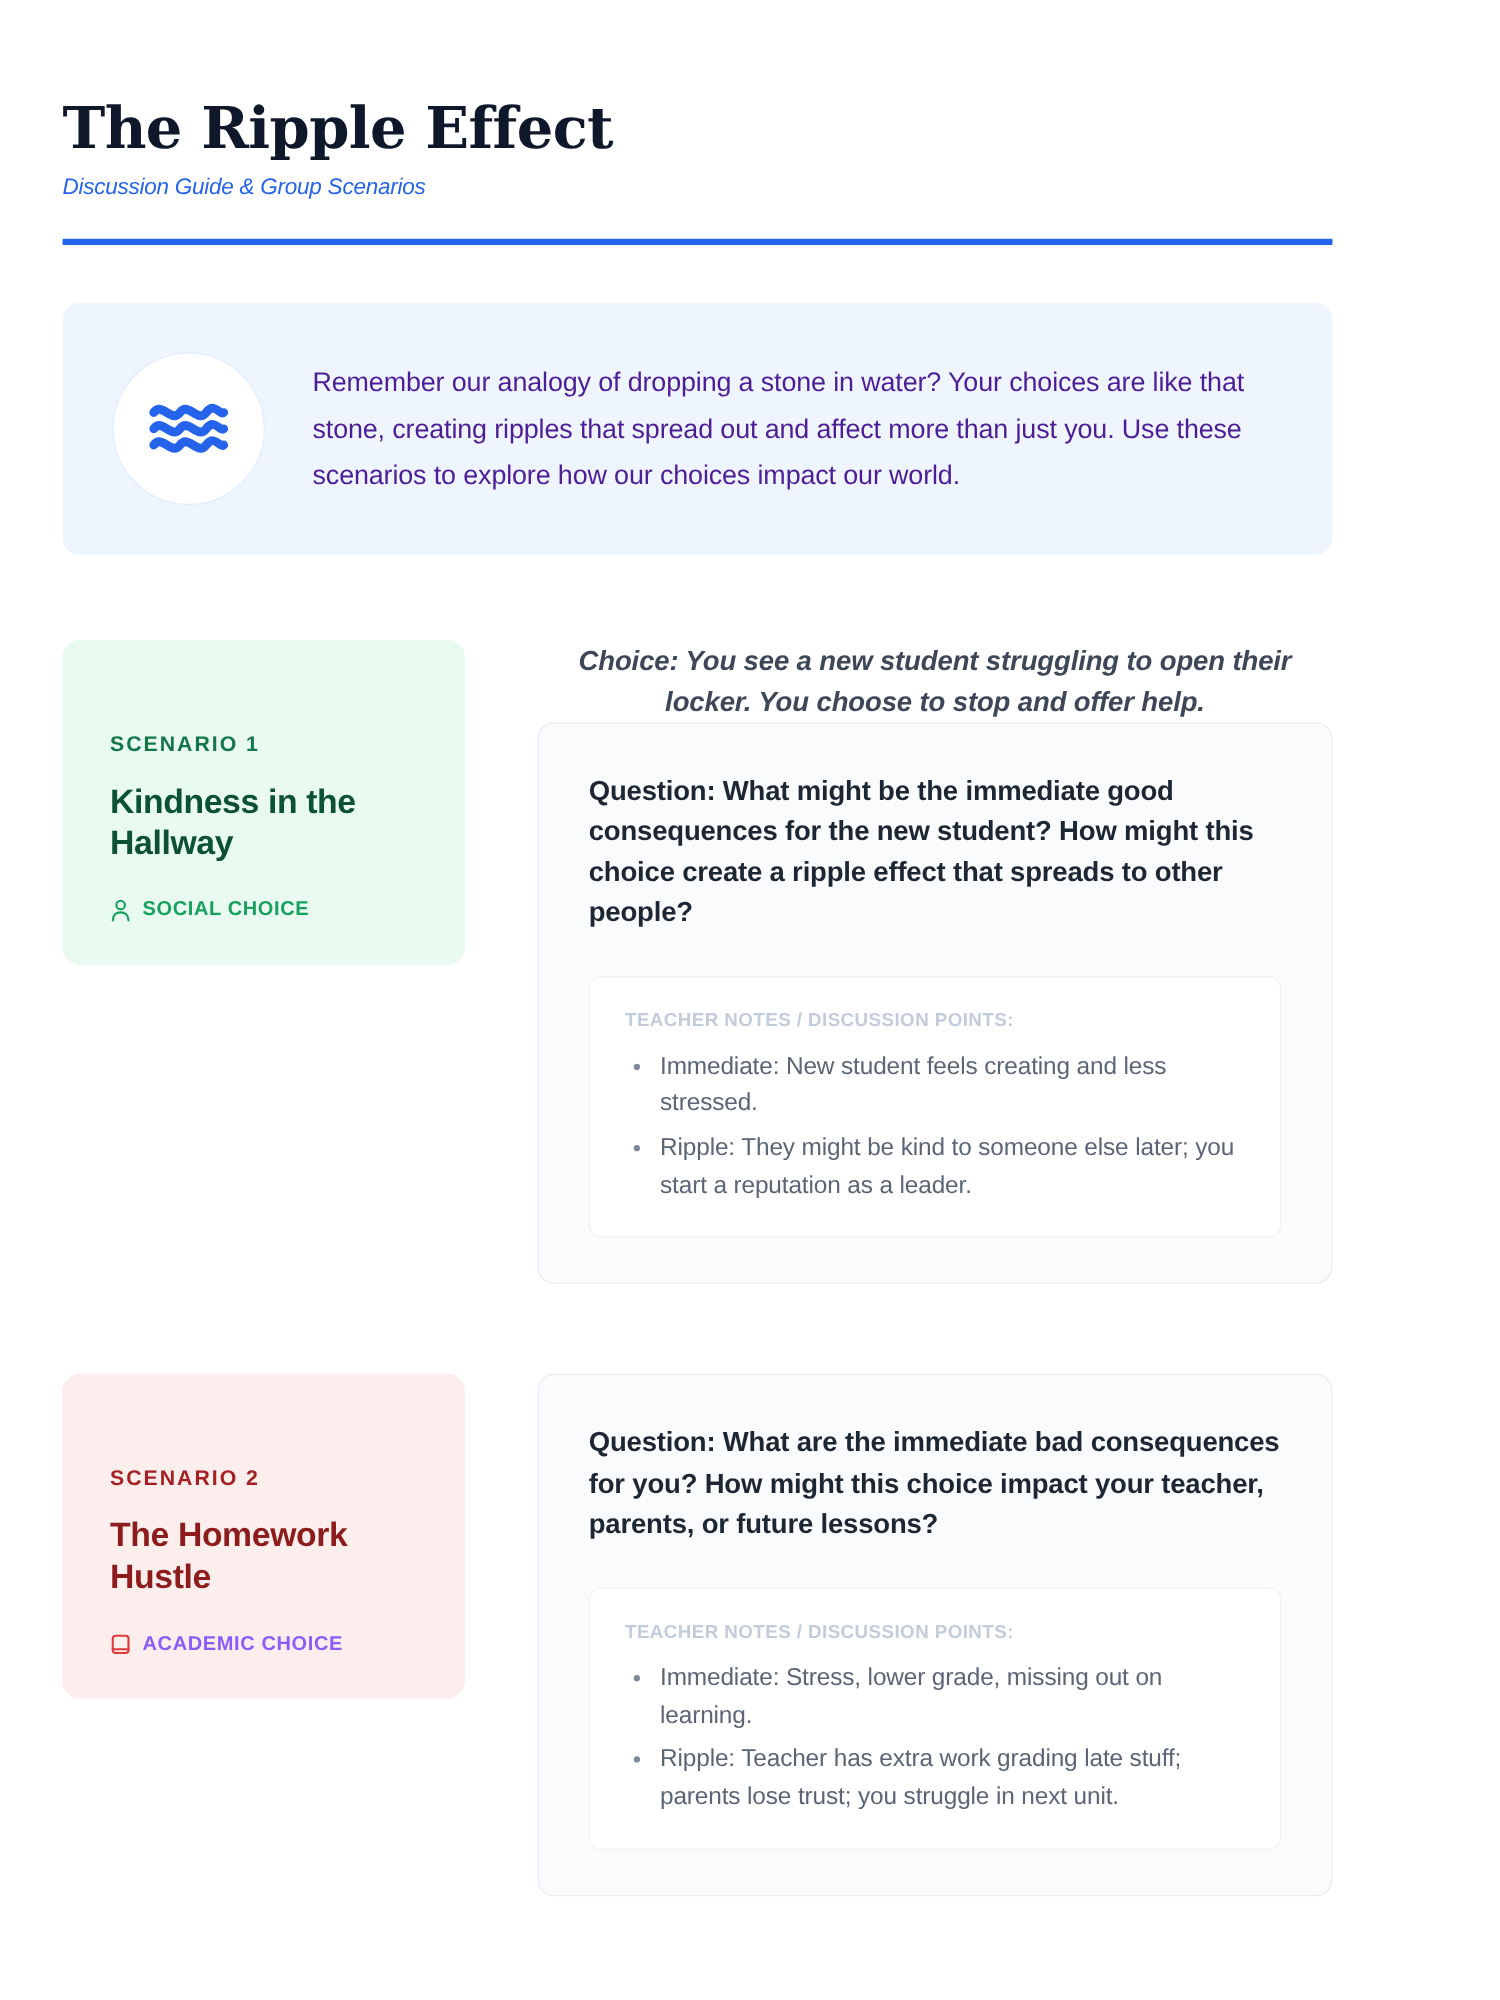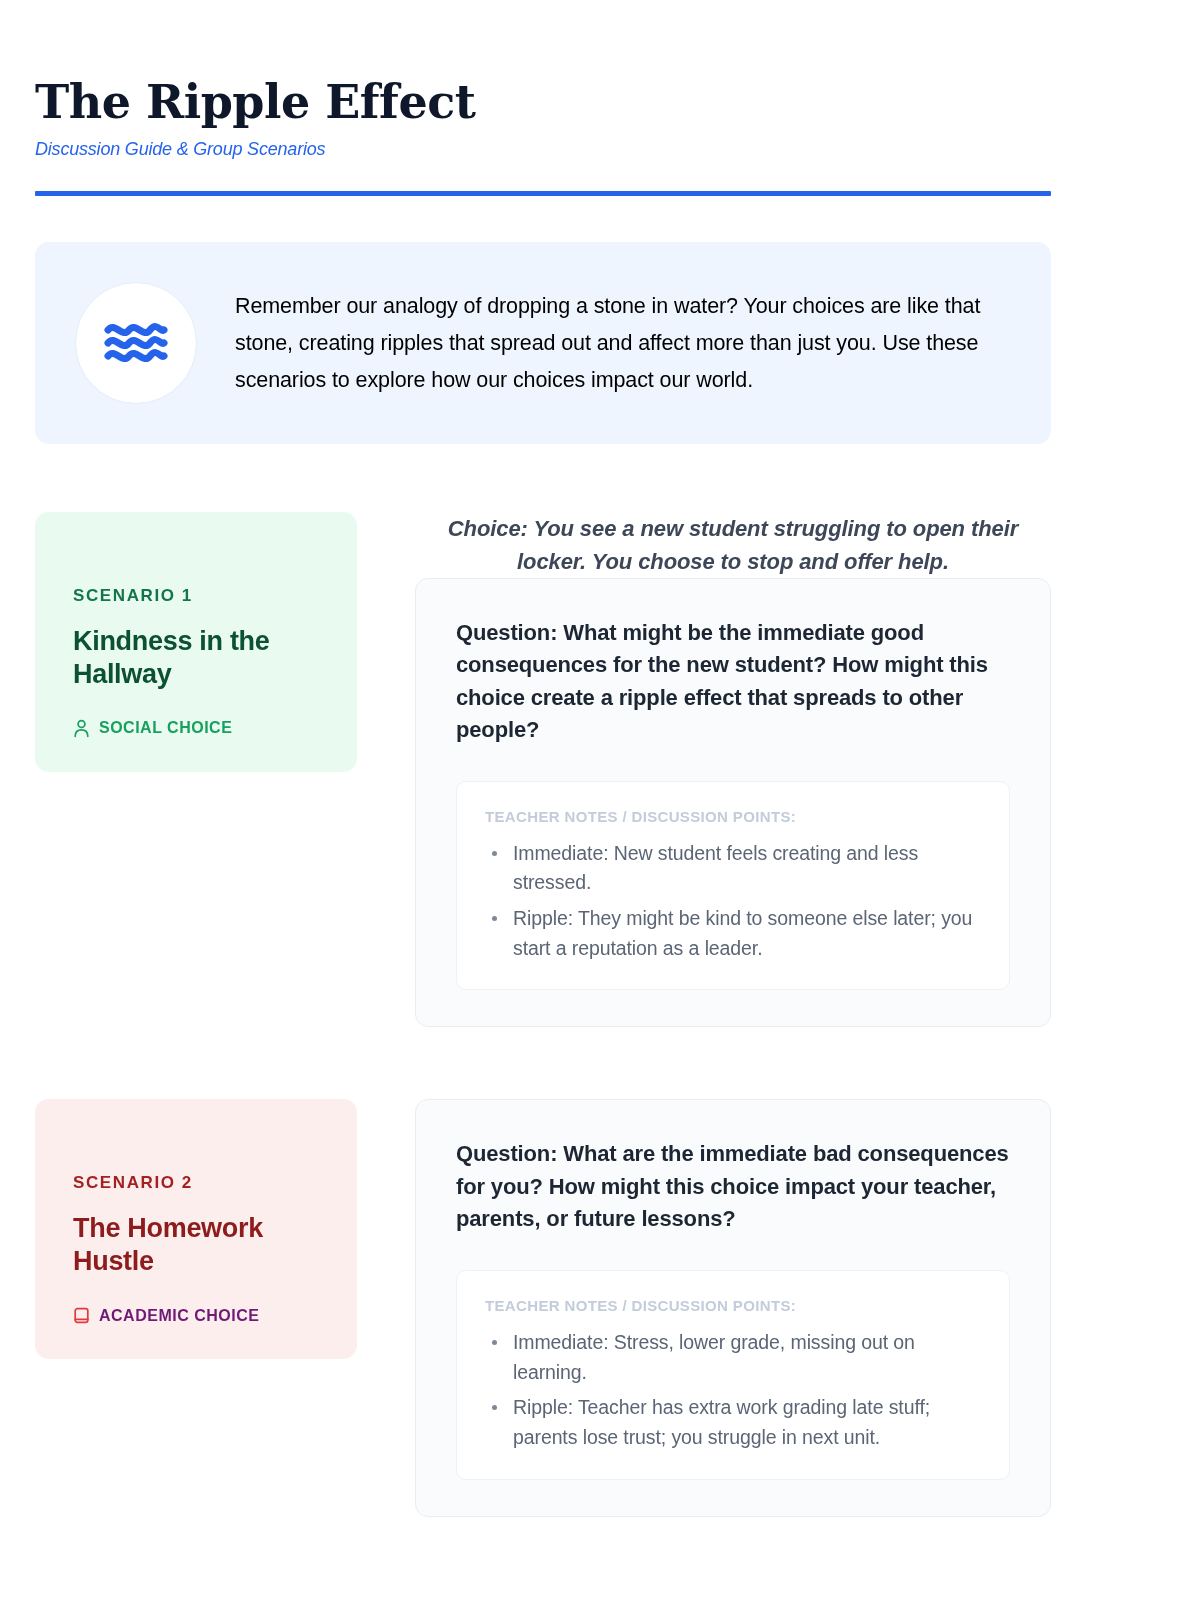--- a/index.html
+++ b/index.html
@@ -8,21 +8,21 @@
     width: 1200px;
     height: 1600px;
     background: #ffffff;
     font-family: "Liberation Sans", sans-serif;
     overflow: hidden;
   }
 
   .page {
     width: 1200px;
     height: 1265px;
-    padding: 78px 82px 0 35px;
+    padding: 78px 82px 0 50px;
     position: relative;
   }
 
   
   .doc-title {
     font-family: "DejaVu Serif", serif;
     font-size: 46px;
     font-weight: 700;
     color: #0f172a;
     letter-spacing: -0.5px;
@@ -63,21 +63,21 @@
     border-radius: 50%;
     background: #ffffff;
     border: 1px solid #e3edfb;
     display: flex;
     align-items: center;
     justify-content: center;
   }
   .intro-text {
     font-size: 21.5px;
     line-height: 1.72;
-    color: #000000;
+    color: #4c1d95;
     padding-top: 6px;
     letter-spacing: -0.1px;
   }
 
   
   .scenario-row {
     display: flex;
     width: 1016px;
     gap: 58px;
     align-items: flex-start;
@@ -118,21 +118,21 @@
     margin-top: 28px;
     display: flex;
     align-items: center;
     gap: 9px;
     font-size: 16px;
     font-weight: 700;
     letter-spacing: 0.5px;
     text-transform: uppercase;
   }
   .scenario-card.green .scenario-tag { color: #18a05e; }
-  .scenario-card.red   .scenario-tag { color: #701a75; align-items: center; }
+  .scenario-card.red   .scenario-tag { color: #8b5cf6; align-items: center; }
   .scenario-tag svg { display: block; }
 
   
   .scenario-body { flex: 1 1 auto; min-width: 0; }
 
   .choice-line {
     font-size: 22px;
     font-style: italic;
     font-weight: 700;
     line-height: 1.5;

